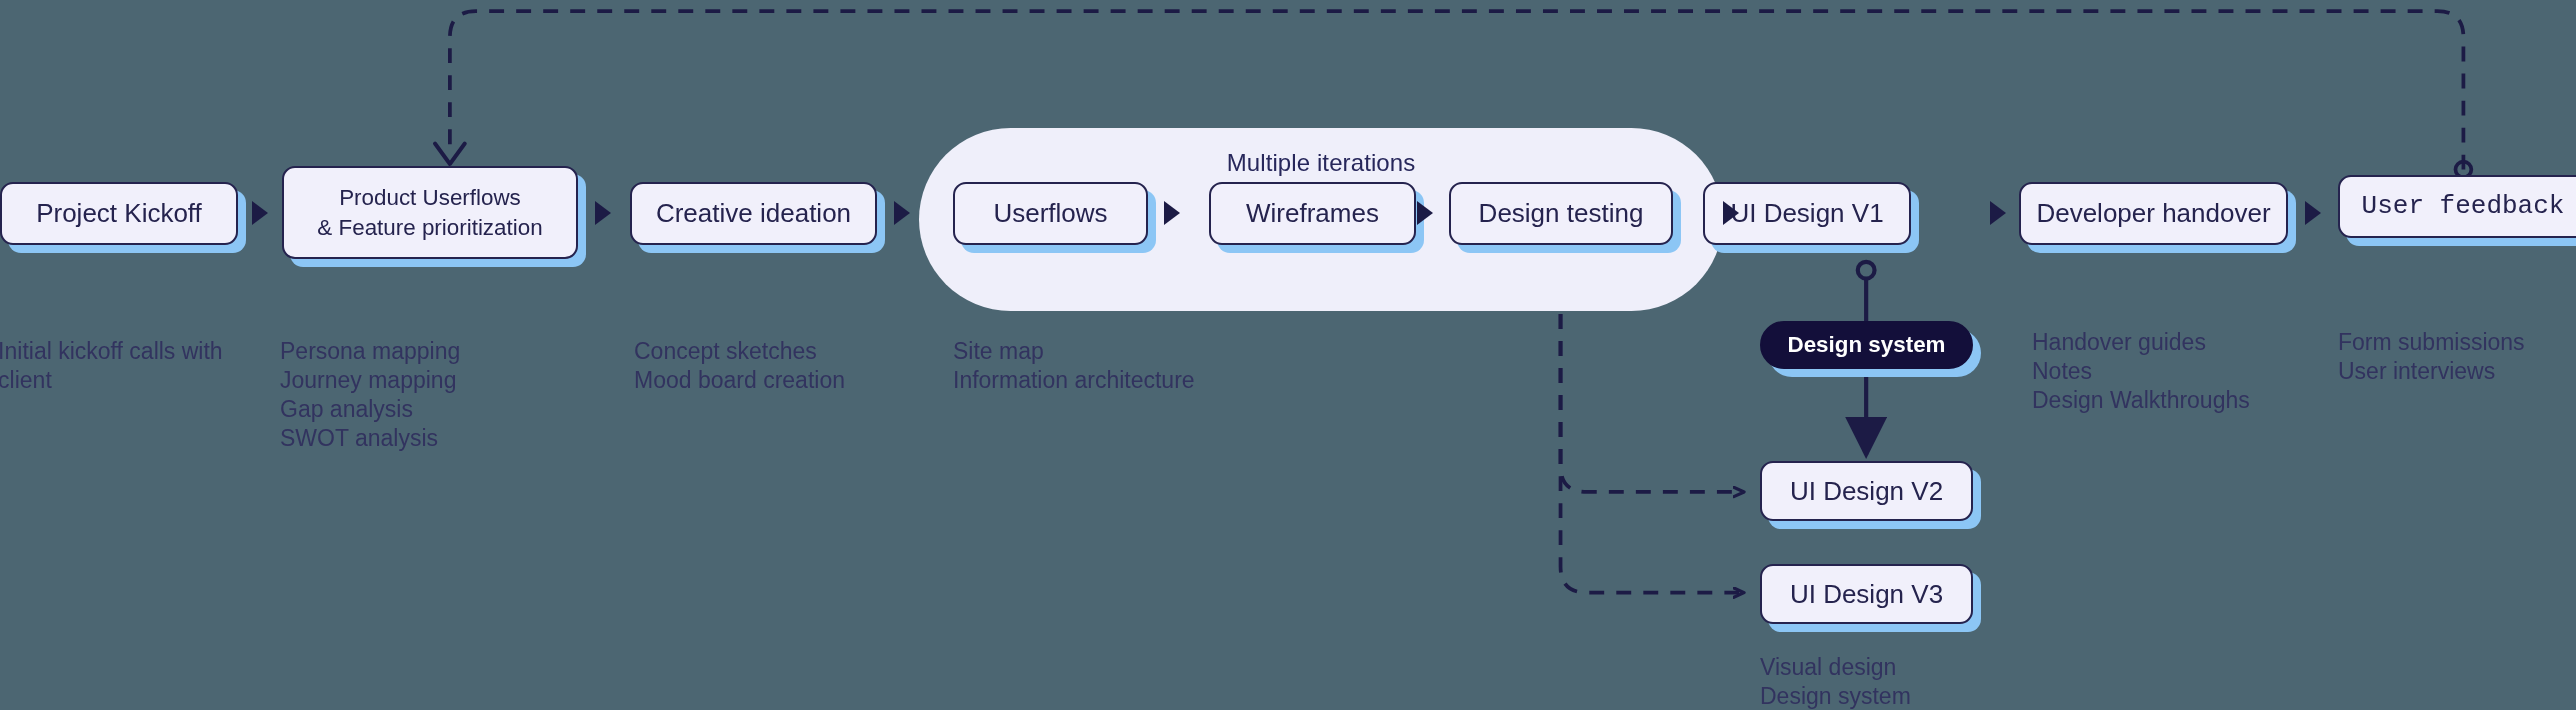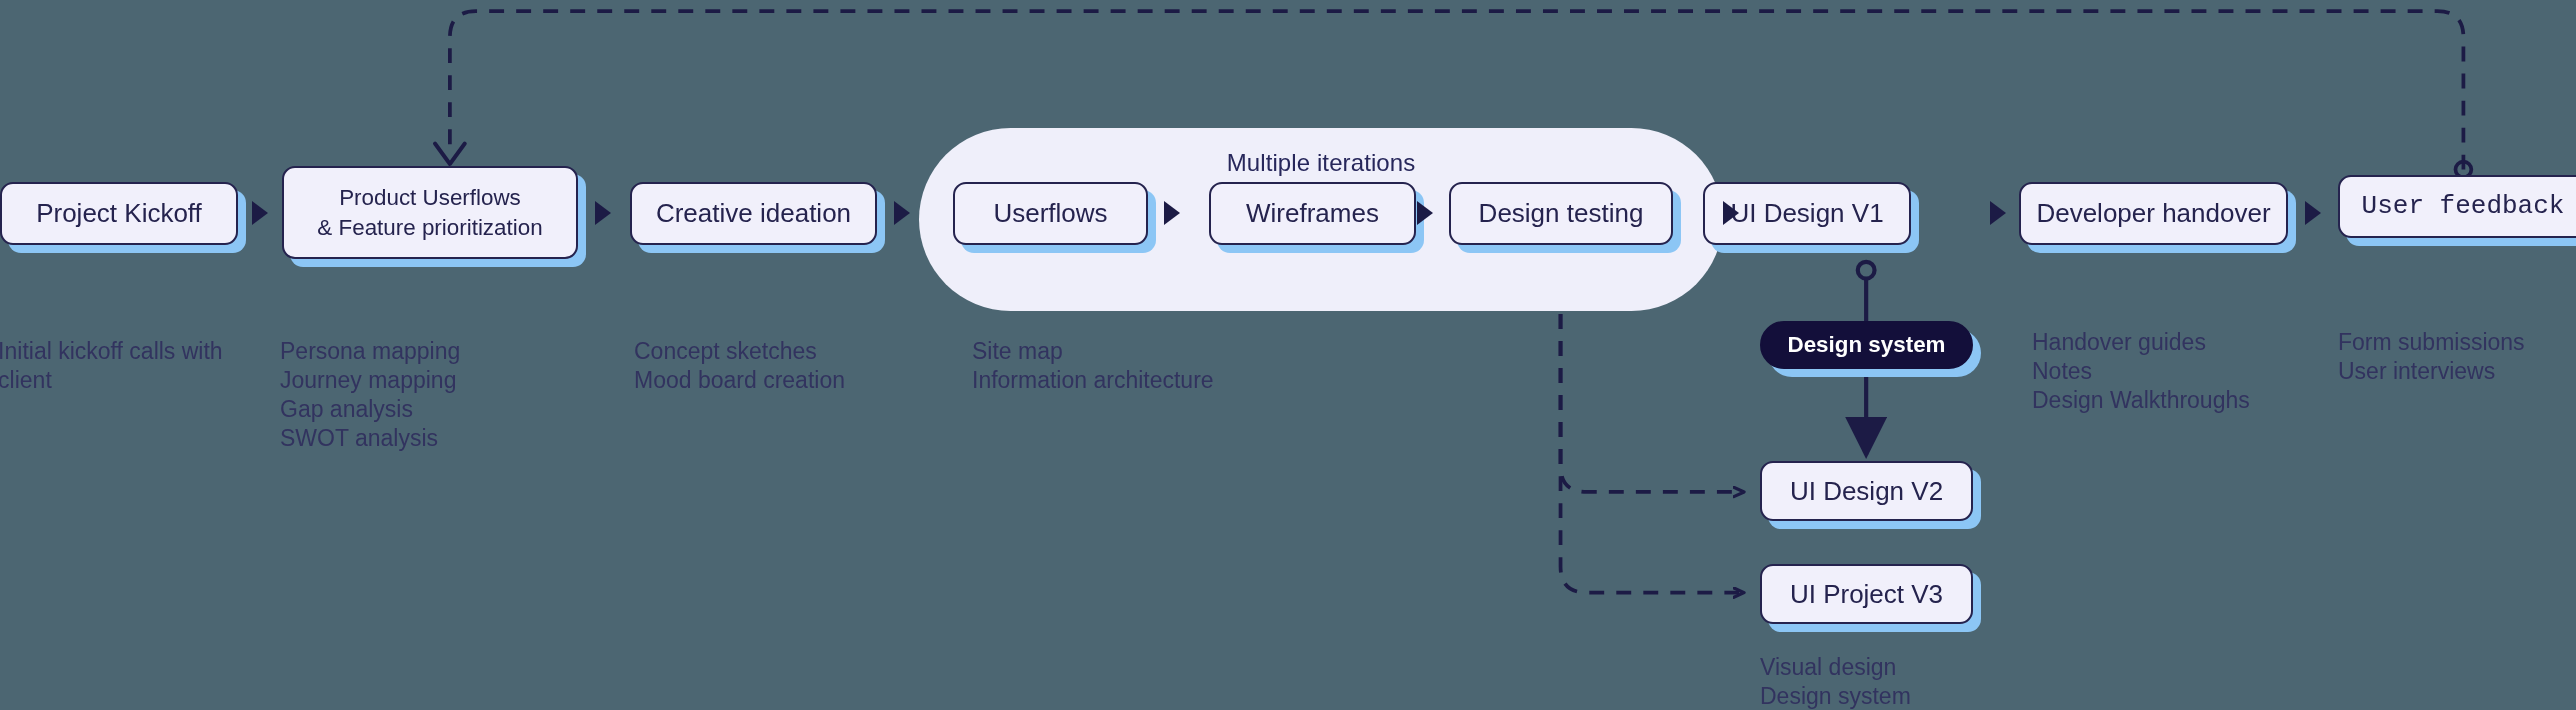--- a/index.html
+++ b/index.html
@@ -243,36 +243,36 @@
   <div class="node" style="left:1760px; top:461px; width:213px; height:60px;">
     <div class="shadow"></div>
     <div class="face">
       <span>UI Design V2</span>
     </div>
   </div>
 
   <div class="node" style="left:1760px; top:564px; width:213px; height:60px;">
     <div class="shadow"></div>
     <div class="face">
-      <span>UI Project V3</span>
+      <span>UI Design V3</span>
     </div>
   </div>
 
   <div class="caption" style="left:-1.9px; top:337px;">Initial kickoff calls with
 client</div>
 
   <div class="caption" style="left:280px; top:337px;">Persona mapping
 Journey mapping
 Gap analysis
 SWOT analysis</div>
 
   <div class="caption" style="left:634px; top:337px;">Concept sketches
 Mood board creation</div>
 
-  <div class="caption" style="left:953px; top:337px;margin-left:19px;">Site map
+  <div class="caption" style="left:953px; top:337px;">Site map
 Information architecture</div>
 
   <div class="caption" style="left:2032px; top:328px;">Handover guides
 Notes
 Design Walkthroughs</div>
 
   <div class="caption" style="left:2338px; top:328px;">Form submissions
 User interviews</div>
 
   <div class="caption" style="left:1760px; top:653px;">Visual design

